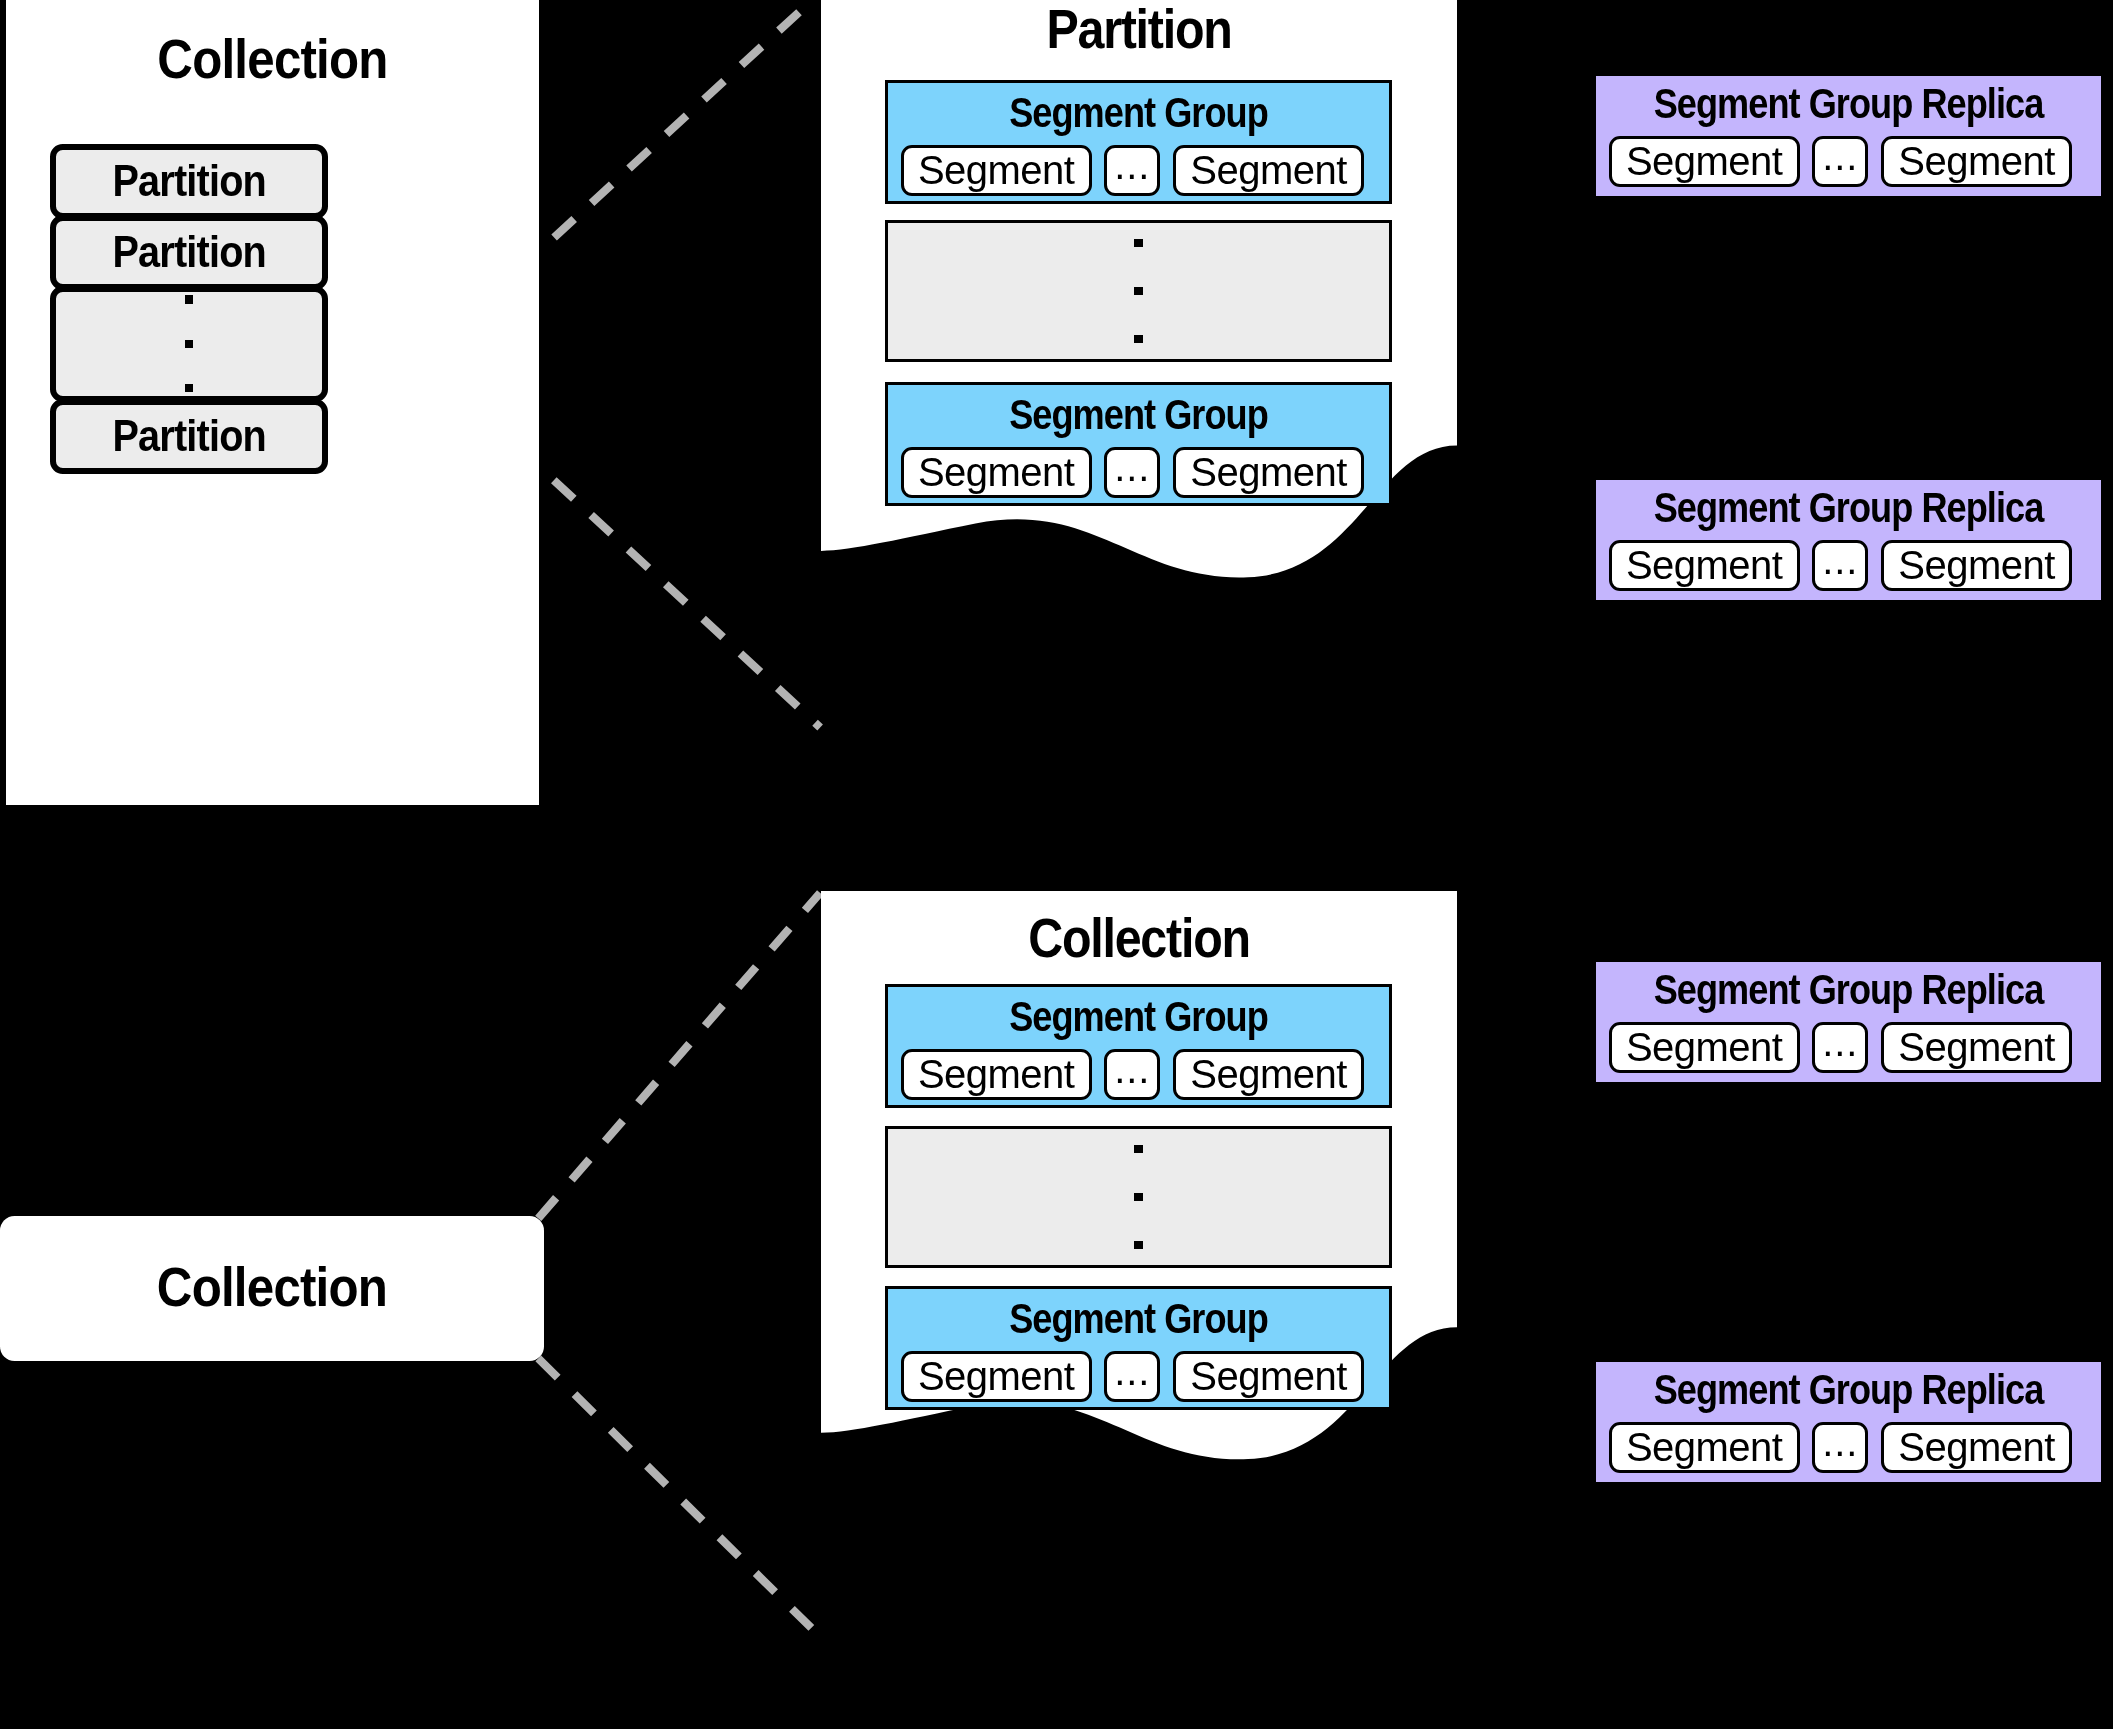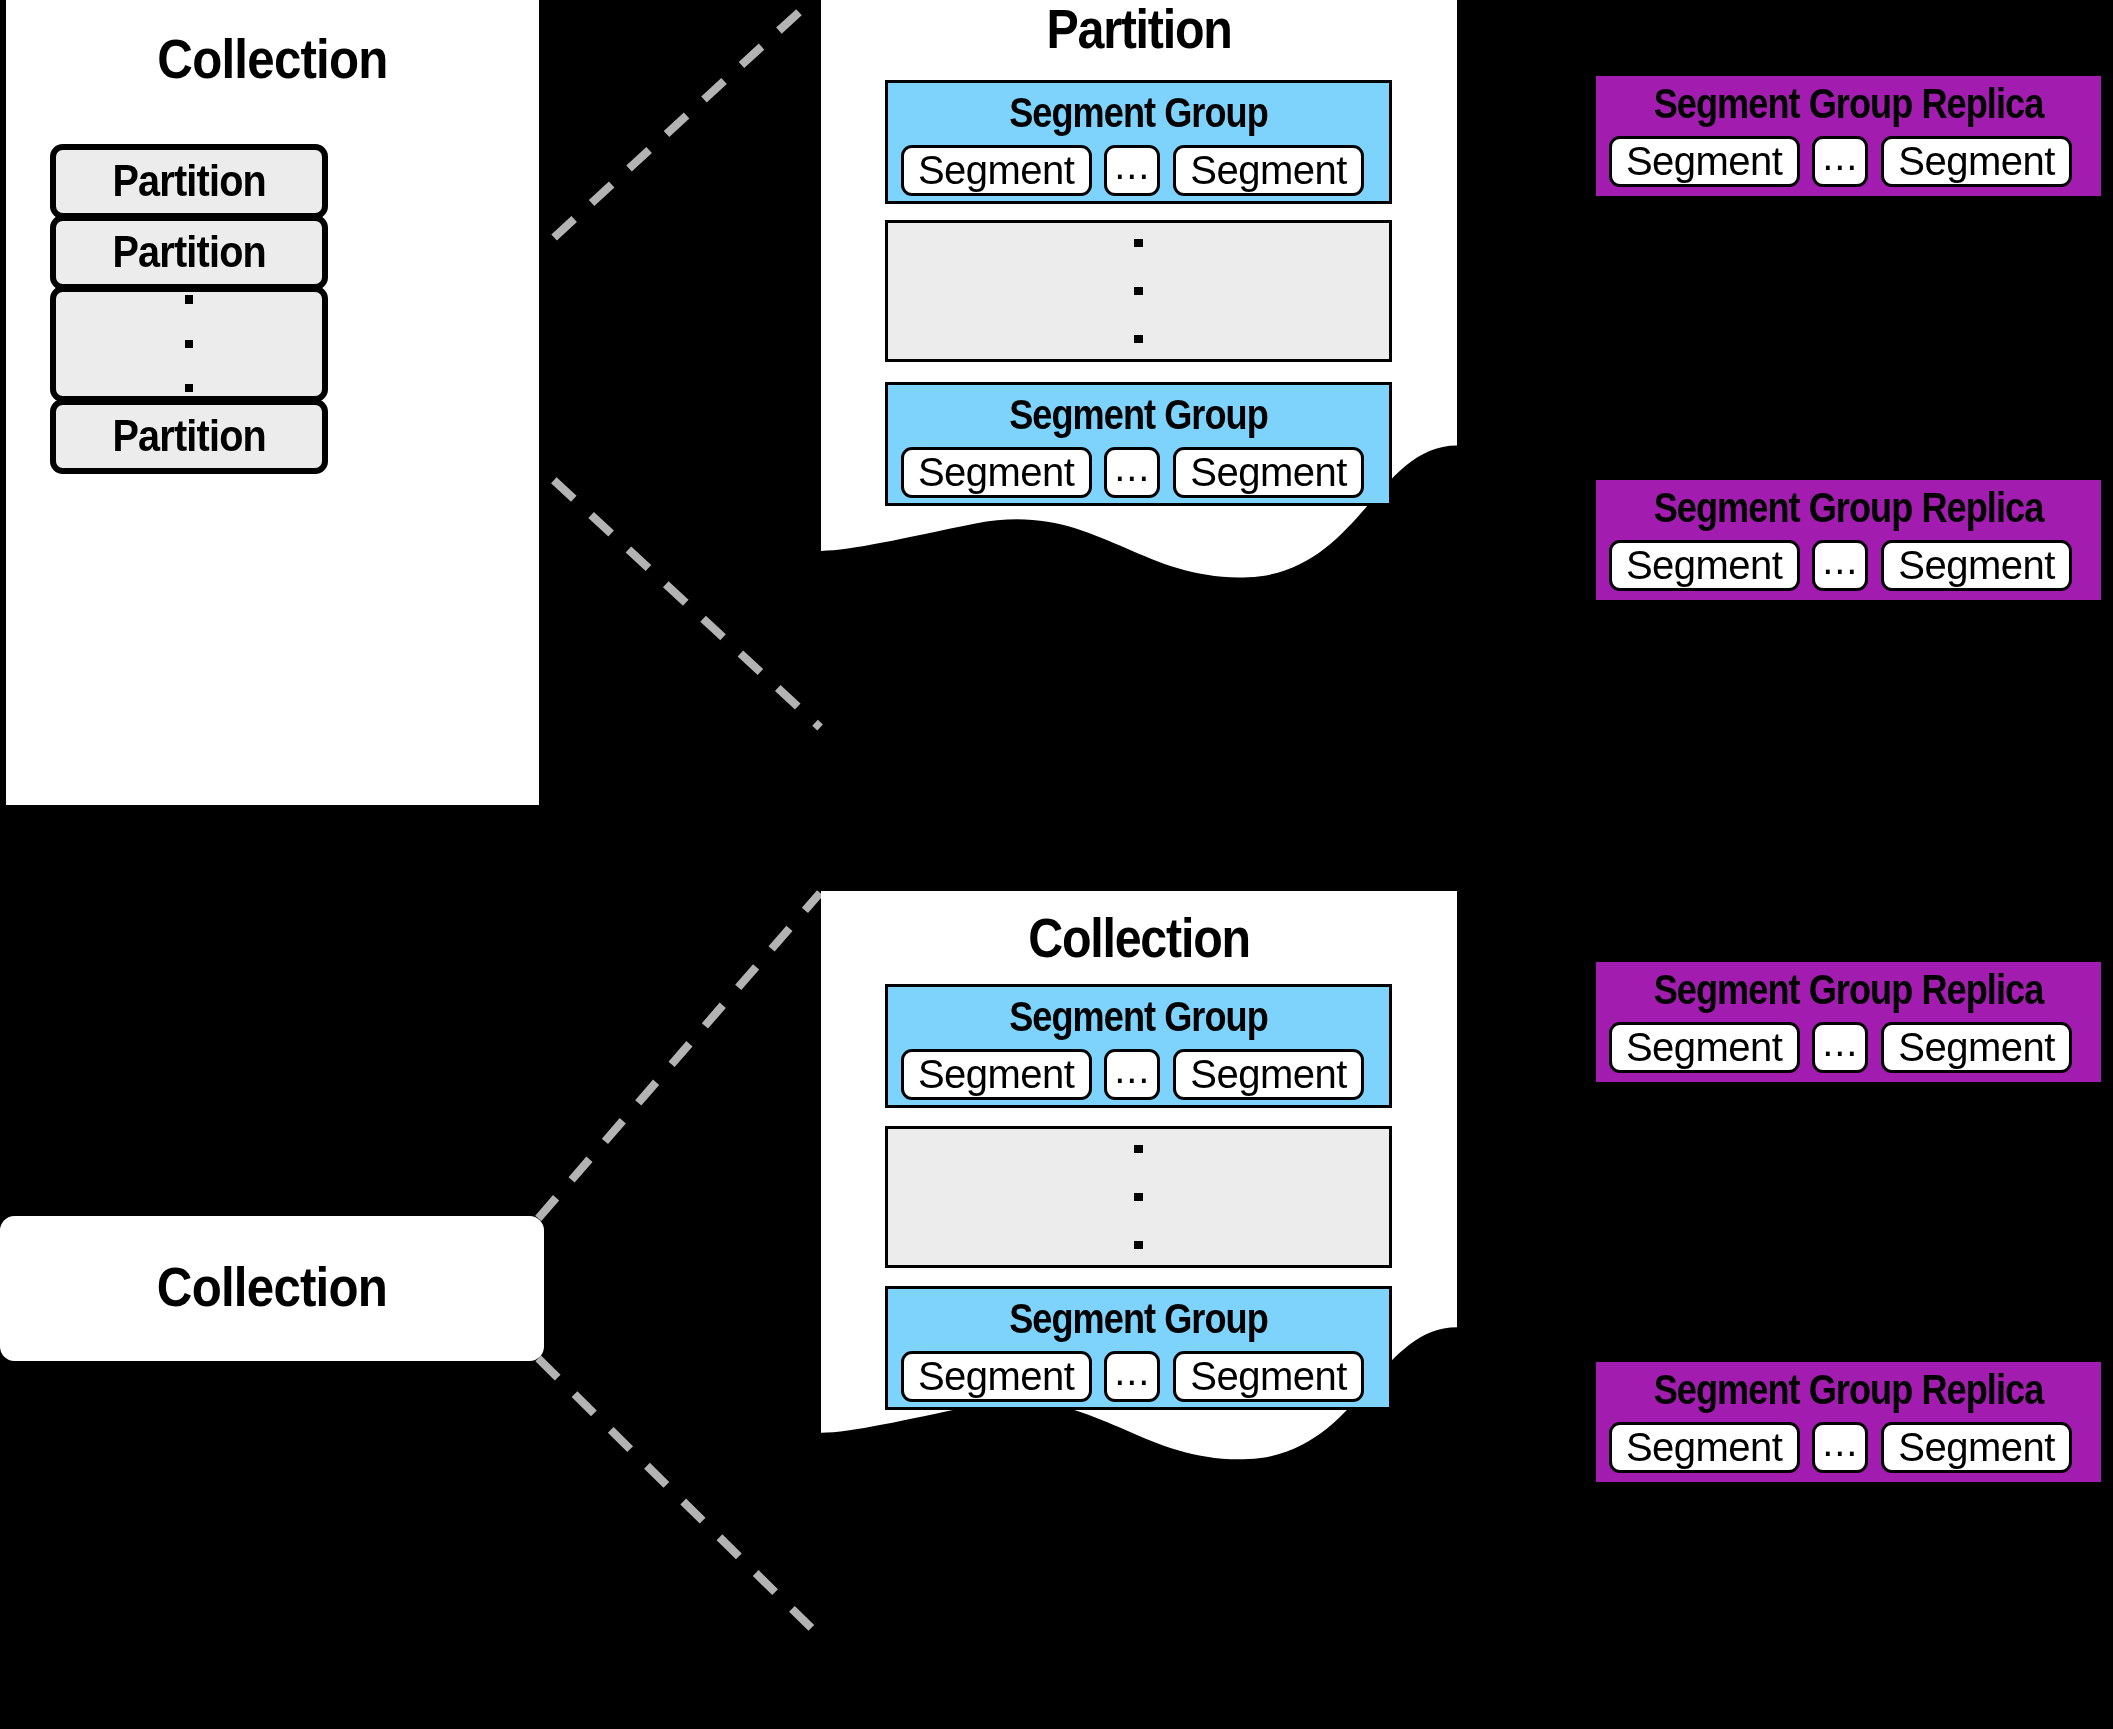--- a/index.html
+++ b/index.html
@@ -157,21 +157,21 @@
   .seg-box.wide { }
   .seg-box.ell {
     font-size: 40px;
     letter-spacing: 0.9px;
     padding-bottom: 11px;
   }
 
   
   .replica {
     position: absolute;
-    background: #a21caf;
+    background: #c4b5fd;
     box-sizing: border-box;
     padding-left: 44px;
   }
   .replica-title {
     position: absolute;
     left: 0;
     right: 0;
     text-align: center;
     font-weight: 700;
     font-size: 42px;

